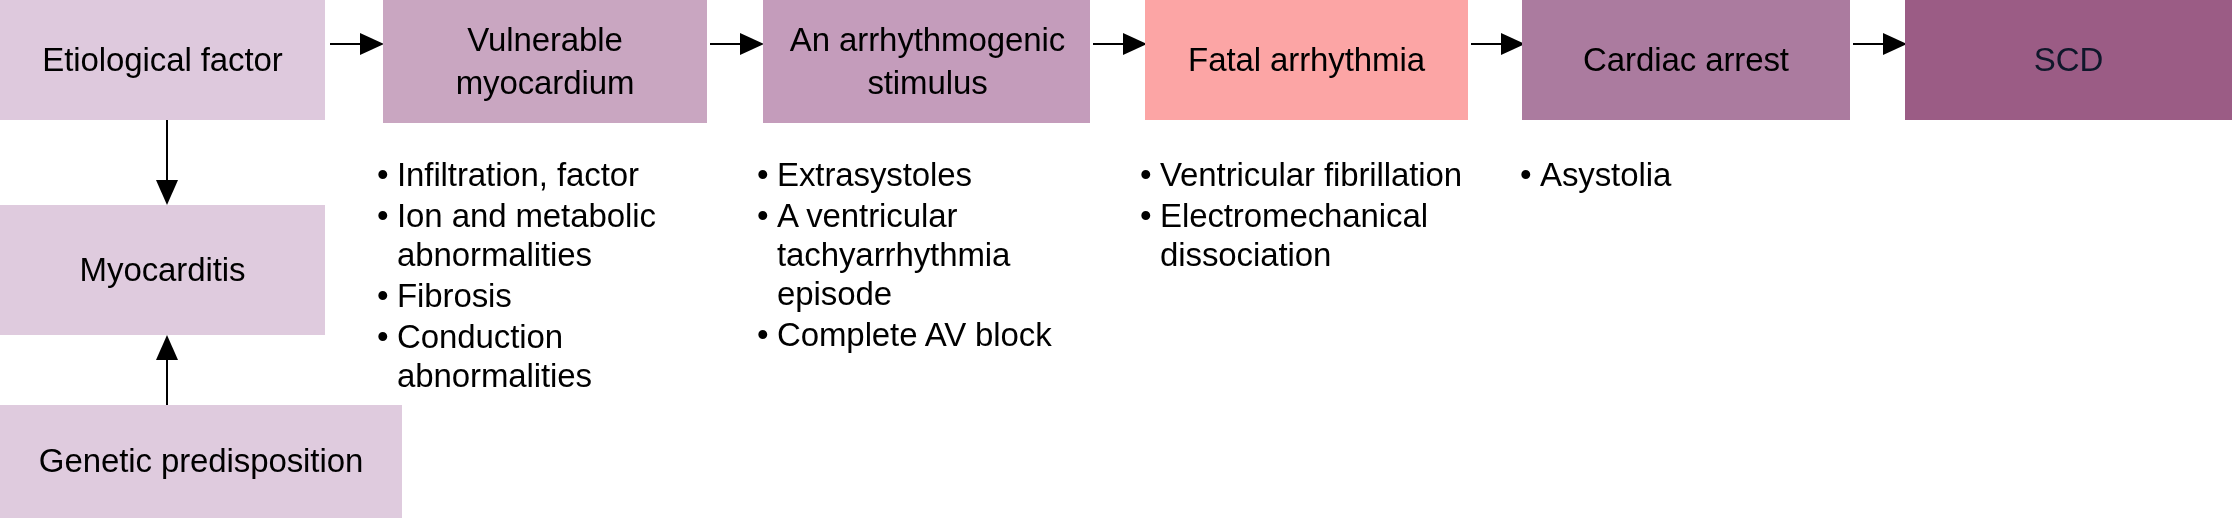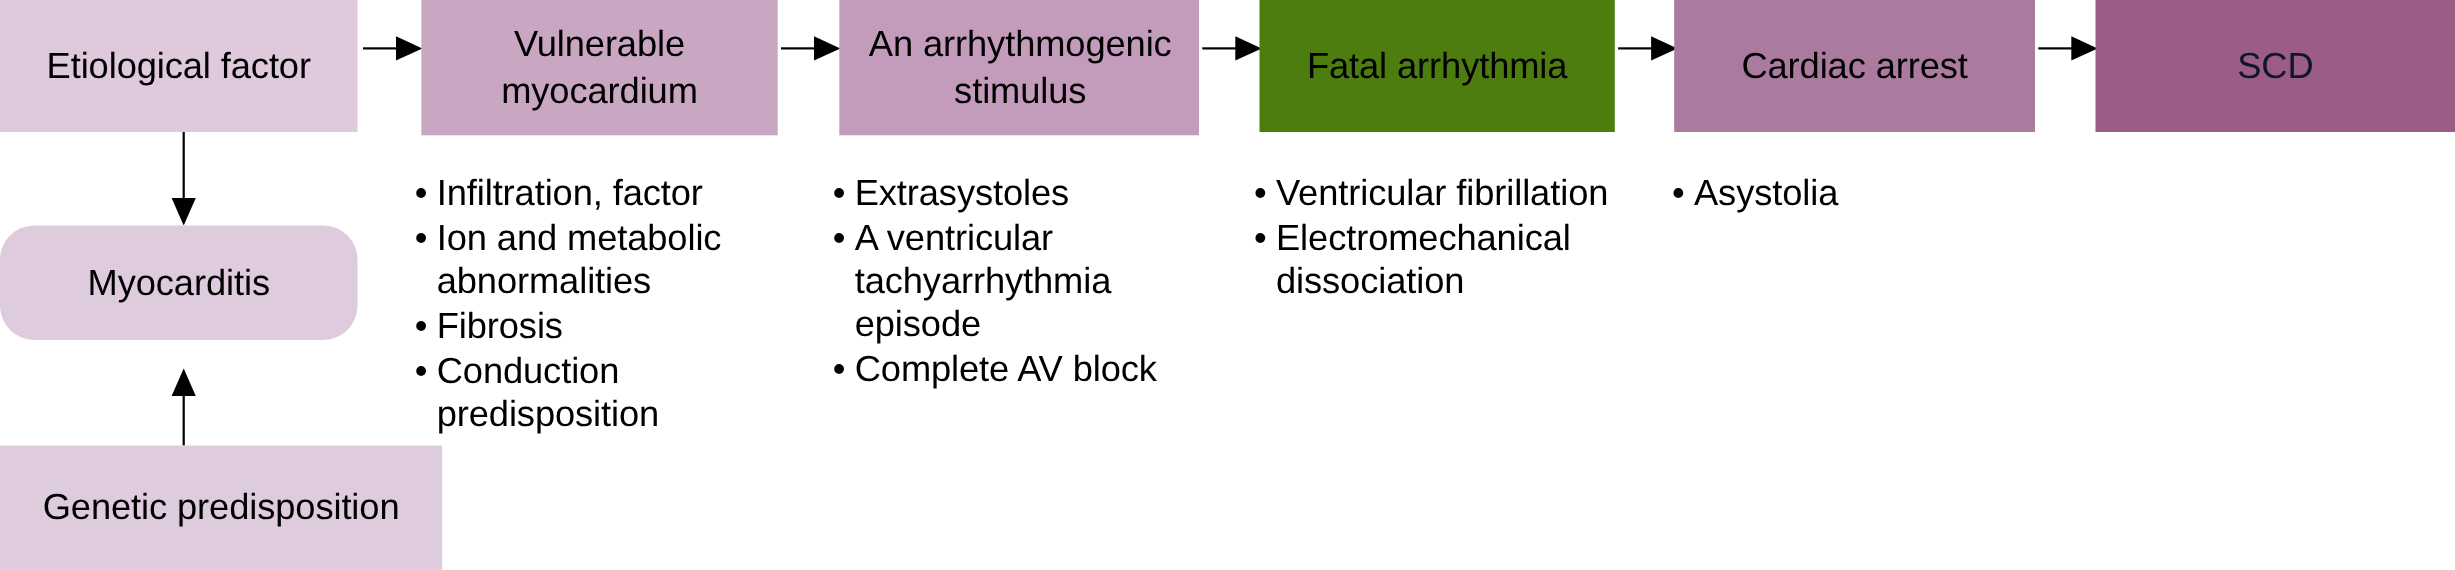--- a/index.html
+++ b/index.html
@@ -19,26 +19,26 @@
     line-height:1.30;
     letter-spacing:-0.1px;
     box-sizing:border-box;
     padding:0 10px;
   }
   .node span{display:block;}
 
   #box-etiological   {left:0px;    top:0px;   width:325px; height:120px;  background:#dec9dd;}
   #box-vulnerable    {left:383px;  top:0px;   width:324px; height:123px;  background:#c9a6c1;}
   #box-stimulus      {left:763px;  top:0px;   width:327px; height:123px;  background:#c49cbb;padding-left:12px;}
-  #box-fatal         {left:1145px; top:0px;   width:323px; height:120px;  background:#4d7c0f;}
+  #box-fatal         {left:1145px; top:0px;   width:323px; height:120px;  background:#fca5a5;}
   #box-cardiac       {left:1522px; top:0px;   width:328px; height:120px;  background:#ab7b9f;}
   #box-scd           {left:1905px; top:0px;   width:327px; height:120px;  background:#9b5c85;
                       color:#0f172a;}
 
-  #box-myocarditis   {left:0px;    top:205px; width:325px; height:104px;  background:#dfcbde;border-radius:31px;}
+  #box-myocarditis   {left:0px;    top:205px; width:325px; height:130px;  background:#dfcbde;}
   #box-genetic       {left:0px;    top:405px; width:402px; height:113px;  background:#dfcbde;}
 
   
   .arrow-h{position:absolute;height:22px;}
   .arrow-h .shaft{
     position:absolute;left:0;top:10px;height:2px;background:#000;
   }
   .arrow-h .head{
     position:absolute;top:0;width:0;height:0;
     border-top:11px solid transparent;
@@ -165,21 +165,21 @@
   <div class="node" id="box-genetic">
     <span>Genetic predisposition</span>
   </div>
 
   <div class="bullets" id="list-vulnerable">
     <span class="li" style="white-space: pre-line;">Infiltration, factor</span>
     <span class="li" style="white-space: pre-line;">Ion and metabolic
 abnormalities</span>
     <span class="li" style="white-space: pre-line;">Fibrosis</span>
     <span class="li" style="white-space: pre-line;">Conduction
-predisposition</span>
+abnormalities</span>
   </div>
 
   <div class="bullets" id="list-fatal">
     <span class="li" style="white-space: pre-line;">Ventricular fibrillation</span>
     <span class="li" style="white-space: pre-line;">Electromechanical
 dissociation</span>
   </div>
 
   <div class="bullets" id="list-stimulus">
     <span class="li" style="white-space: pre-line;">Extrasystoles</span>

